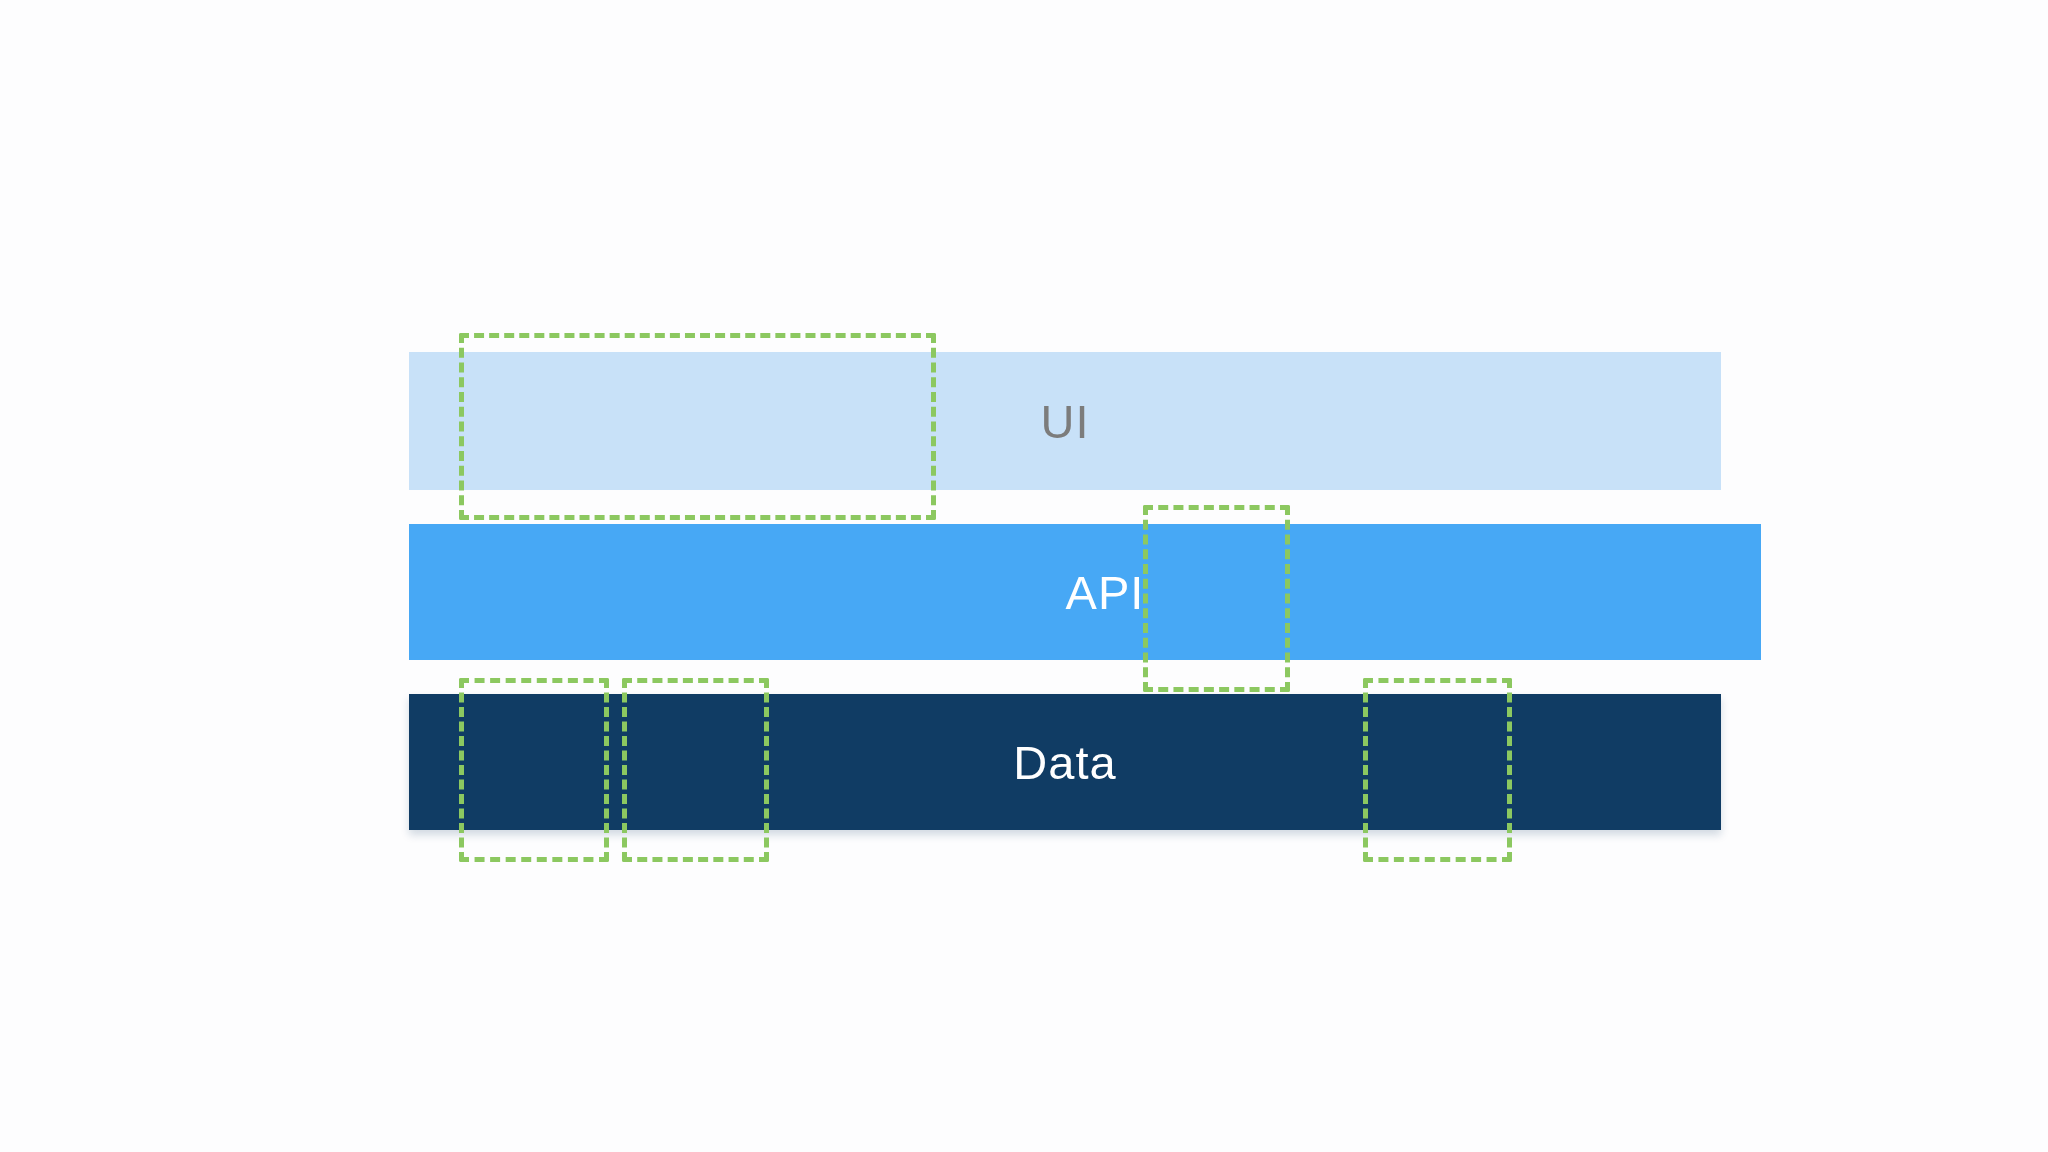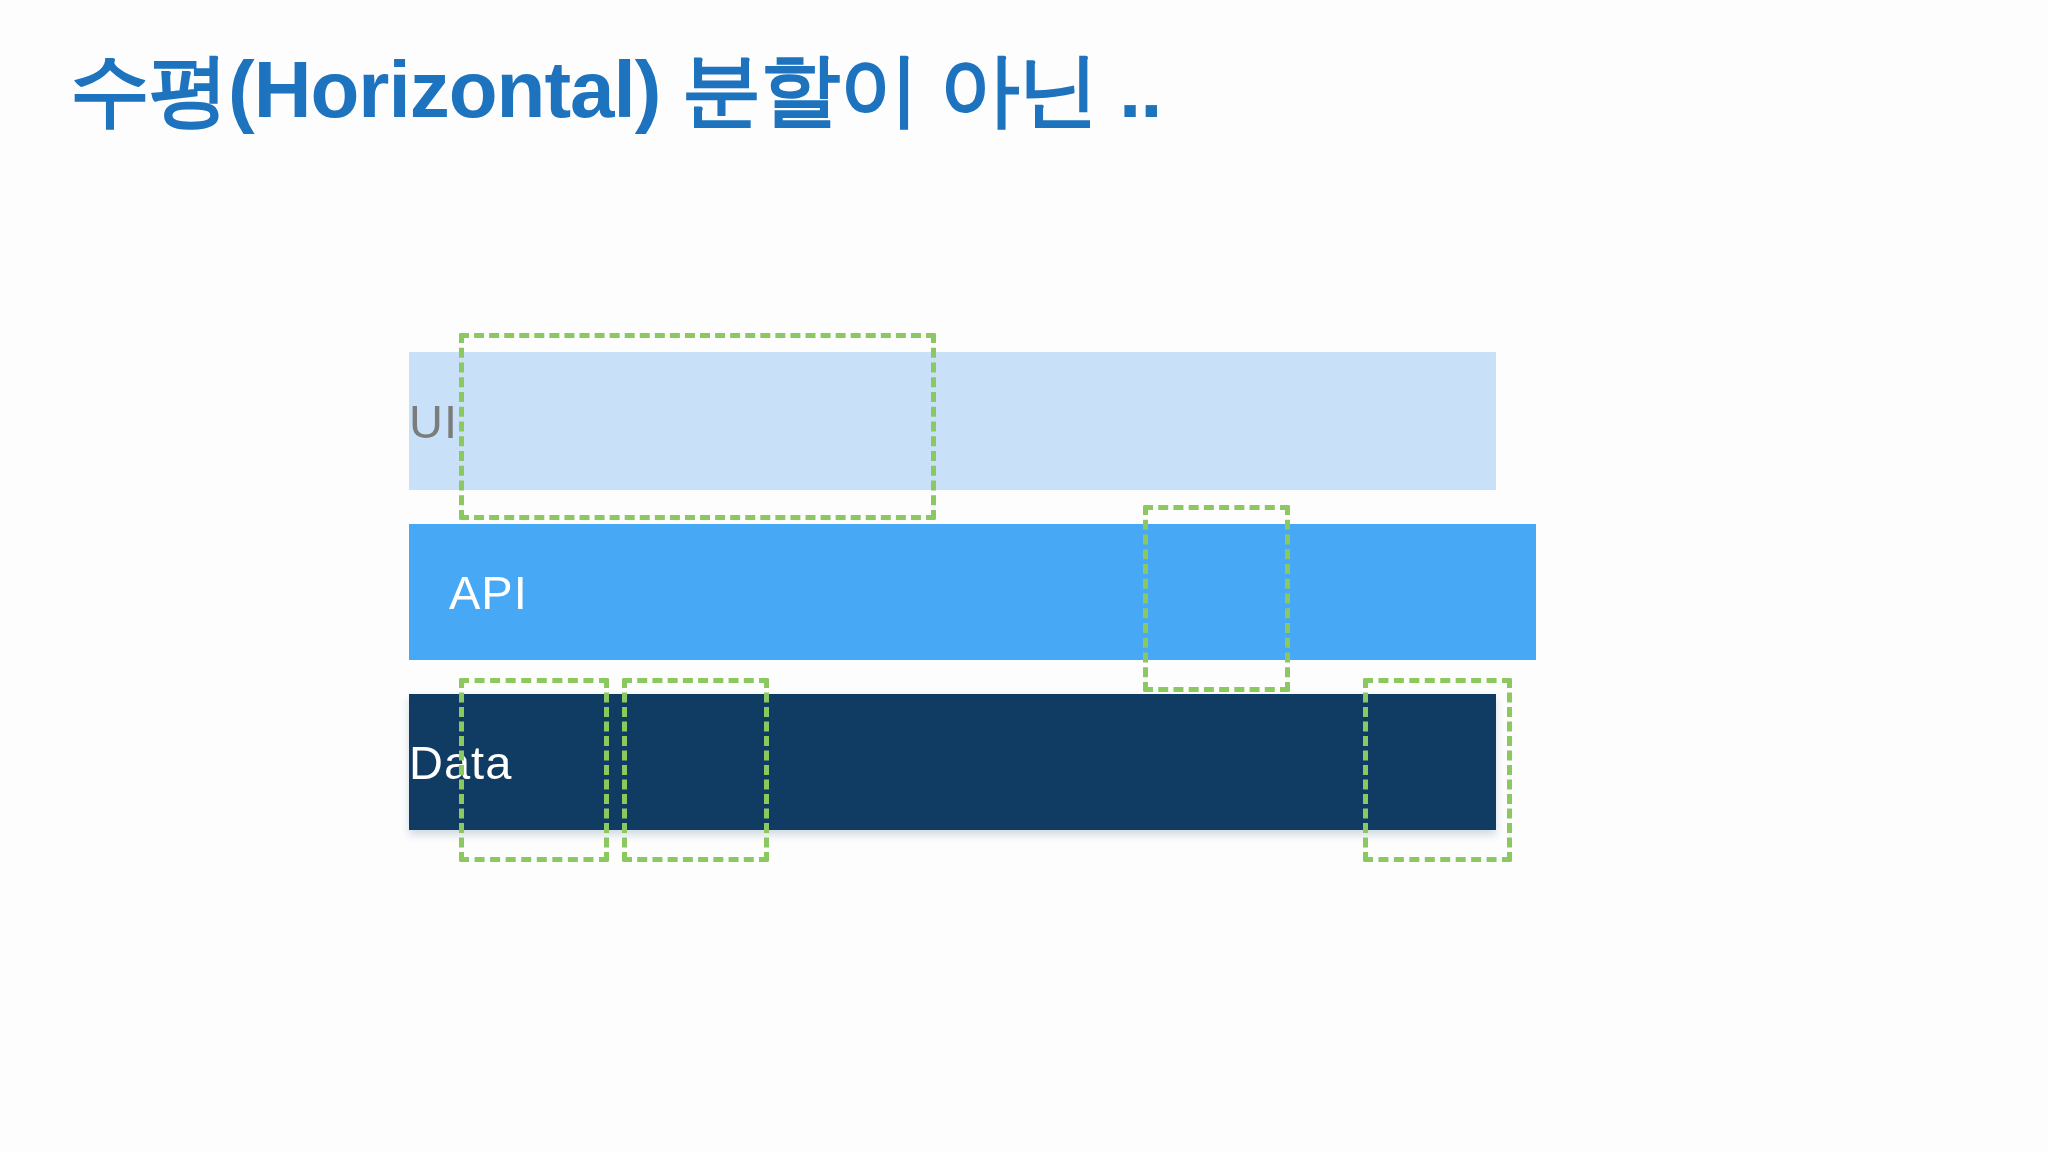--- a/index.html
+++ b/index.html
@@ -29,23 +29,24 @@
   .diagram {
     position: absolute;
     left: 0;
     top: 0;
     width: 100%;
     height: 100%;
   }
   .layer {
     position: absolute;
     left: 409px;
-    width: 1087px;
+    width: 1312px;
     display: flex;
     align-items: center;
+    justify-content: center;
   }
   .layer-ui   { top: 352px; height: 138px; }
   .layer-api  { top: 524px; height: 136px; padding-left: 40px; }
   .layer-data { top: 694px; height: 136px; box-shadow: 0 5px 8px rgba(16, 60, 100, 0.18); }
   .layer-label {
     font-size: 47px;
     font-weight: 300;
     letter-spacing: 1px;
   }
   .hl-box {
@@ -54,21 +55,20 @@
     border-width: 5px;
     border-radius: 2px;
     background: transparent;
   }
 </style>
 </head>
 <body>
 
 <div class="slide" style="background: rgb(253, 253, 254);">
 
-  <h1 class="title" style="color: rgb(30, 115, 190);">수평(Horizontal) 분할이 아닌 ..</h1>
 
   <div class="diagram">
 
     <div class="layer layer-ui" style="background: rgb(200, 225, 248); color: rgb(124, 124, 124);">
       <span class="layer-label">UI</span>
     </div>
 
     <div class="layer layer-api" style="background: rgb(71, 168, 245); color: rgb(255, 255, 255);">
       <span class="layer-label">API</span>
     </div>

